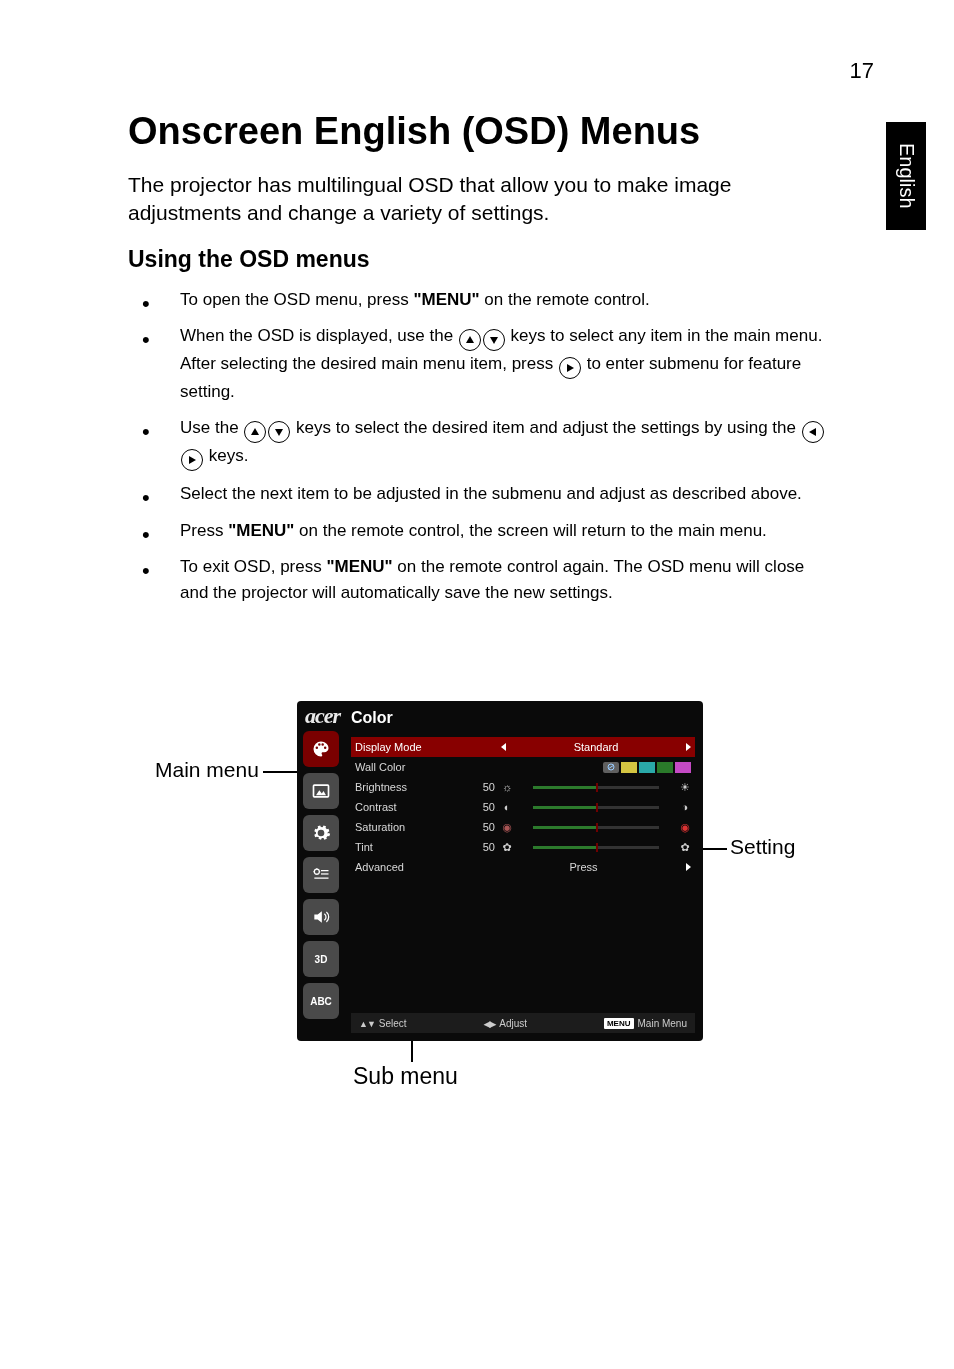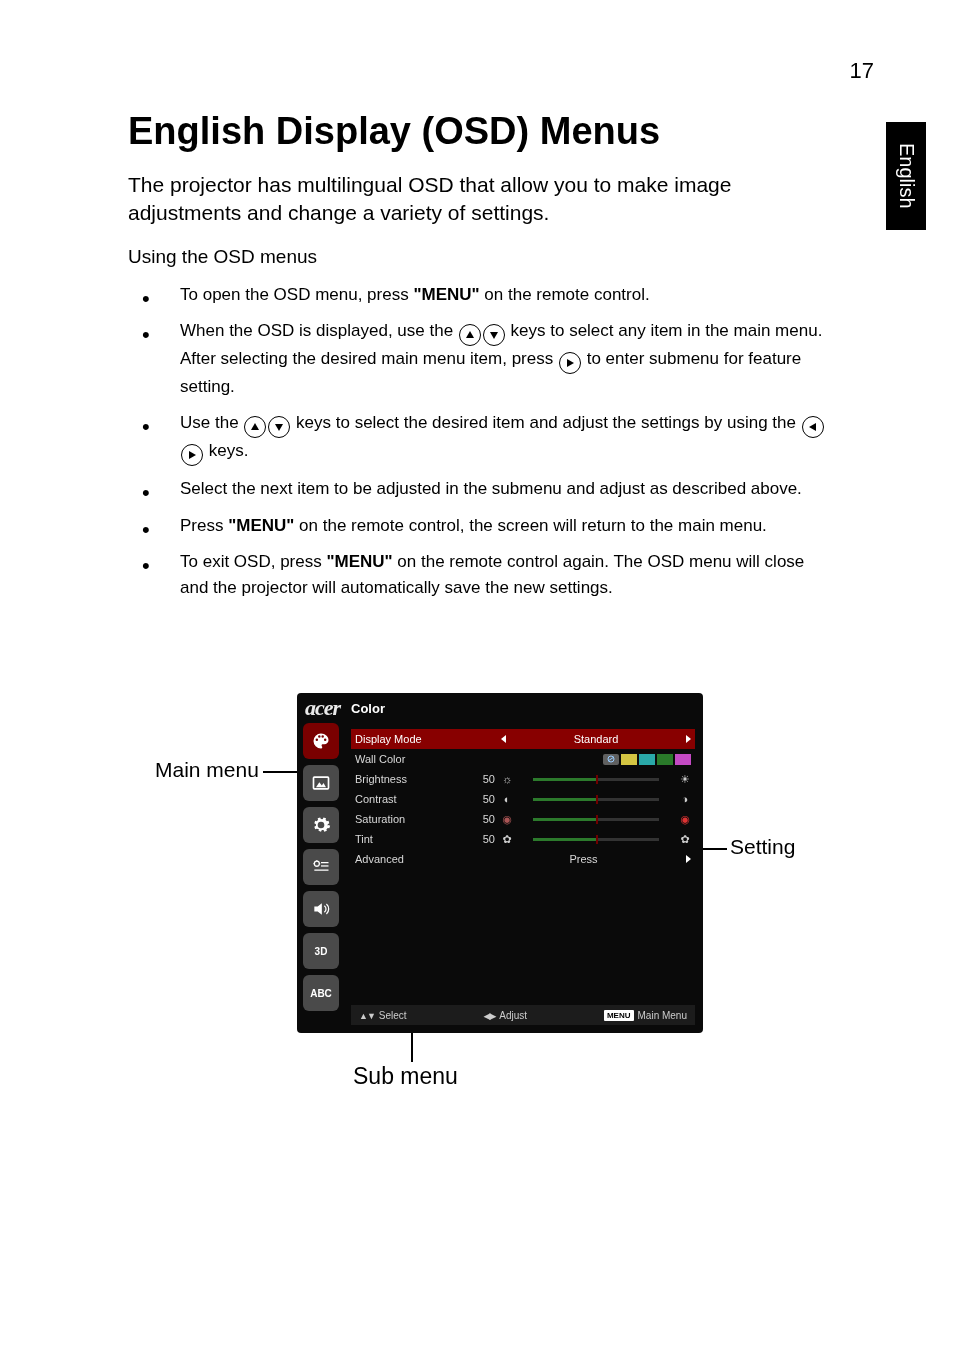--- a/index.html
+++ b/index.html
@@ -43,22 +43,22 @@
     font-size: 38px;
     font-weight: 700;
     margin-bottom: 18px;
   }
   p.intro {
     font-size: 21px;
     line-height: 1.35;
     margin-bottom: 18px;
   }
   h2.subhead {
-    font-size: 19px;
-    font-weight: 400;
+    font-size: 23px;
+    font-weight: 700;
     margin-bottom: 14px;
   }
   ul.bullets {
     list-style: none;
     padding-left: 0;
   }
   ul.bullets > li {
     position: relative;
     padding-left: 52px;
     font-size: 17px;
@@ -133,21 +133,21 @@
     left: 256px;
     top: 340px;
     width: 1.5px;
     height: 34px;
     background: #000;
   }
 
   .osd {
     position: absolute;
     left: 142px;
-    top: 5px;
+    top: 13px;
     width: 406px;
     height: 340px;
     background: #0a0a0a;
     border-radius: 4px;
     font-size: 11px;
     color: #d8d8d8;
     overflow: hidden;
   }
   .osd-logo {
     position: absolute;
@@ -178,21 +178,21 @@
     color: #fff;
   }
   .osd-iconbtn.active { background: #7a0000; }
   .osd-iconbtn svg { width: 20px; height: 20px; }
   .osd-iconbtn .txt { font-size: 10px; font-weight: bold; }
 
   .osd-header {
     position: absolute;
     left: 54px;
     top: 8px;
-    font-size: 13px;
+    font-size: 16px;
     font-weight: 700;
     color: #fff;
   }
   .osd-body {
     position: absolute;
     left: 54px;
     top: 36px;
     right: 8px;
   }
   .osd-row {
@@ -281,21 +281,21 @@
   .lr-glyph::before { content: "◀▶"; letter-spacing: -1px; font-size: 9px; }
 </style>
 </head>
 <body>
 
 <div class="page-number">17</div>
 
 <div class="side-tab">English</div>
 
 <div class="content">
-  <h1 class="title">English Display (OSD) Menus</h1>
+  <h1 class="title">Onscreen English (OSD) Menus</h1>
   <p class="intro">The projector has multilingual OSD that allow you to make image adjustments and change a variety of settings.</p>
   <h2 class="subhead">Using the OSD menus</h2>
 
   <ul class="bullets">
 
     <li>
       <span>To open the OSD menu, press </span><span class="bold">"MENU"</span><span> on the remote control.</span>
     </li>
 
     <li>

